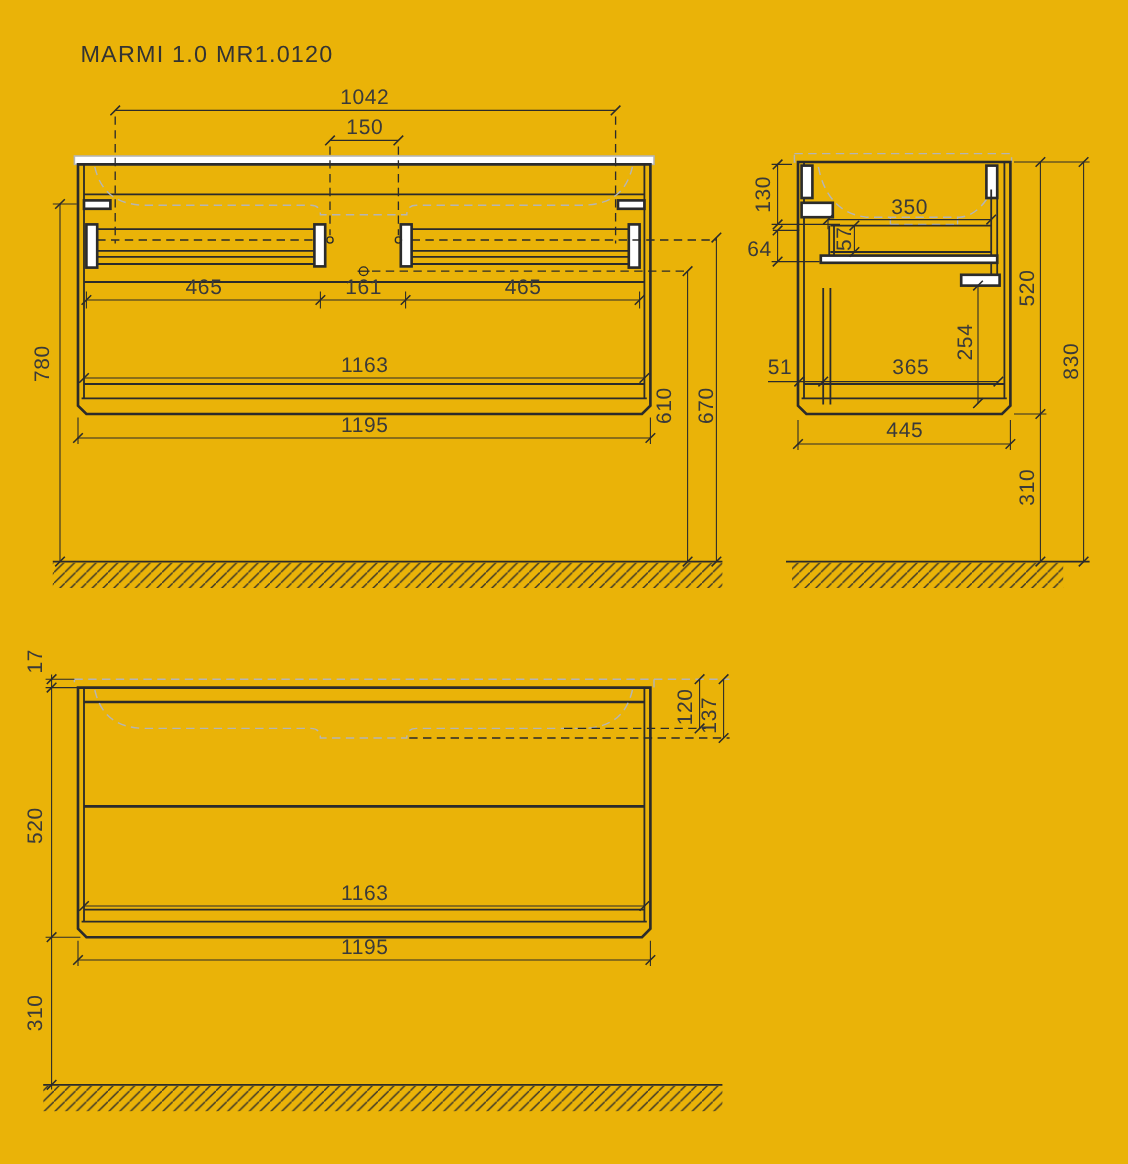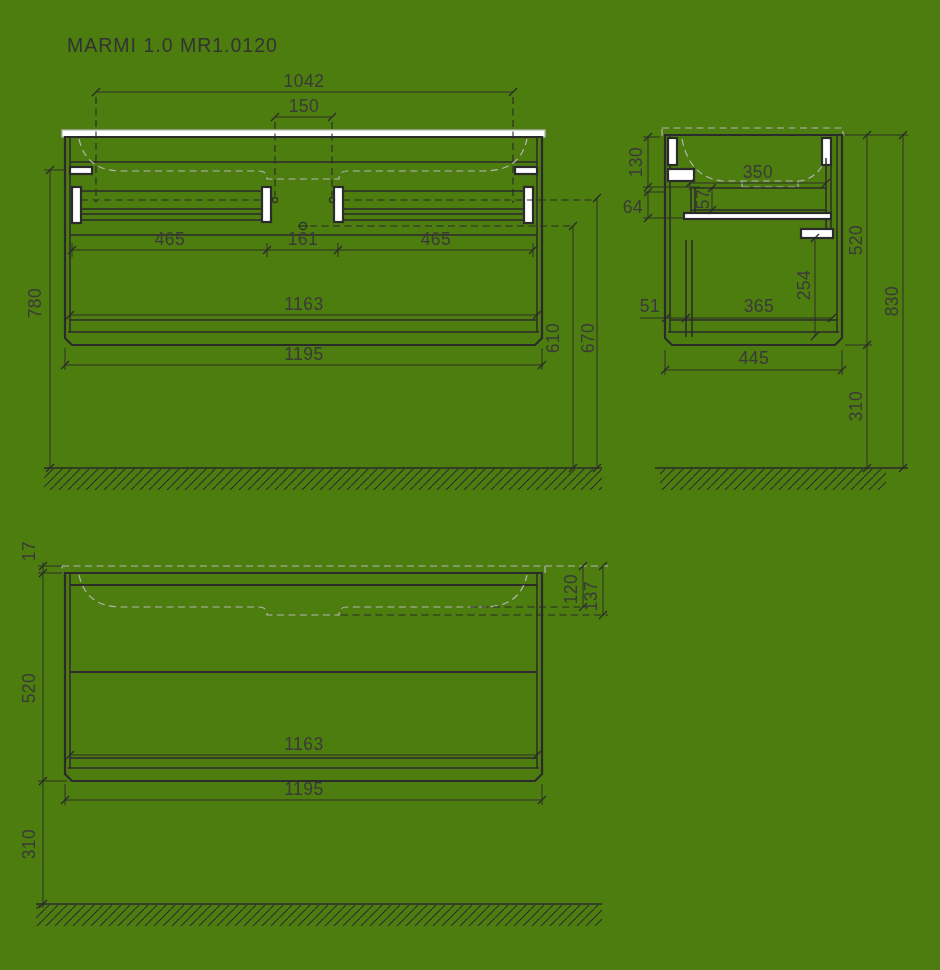--- a/index.html
+++ b/index.html
@@ -1,16 +1,16 @@
 <!DOCTYPE html>
 <html><head>
 <meta charset="utf-8">
 <style>
   html,body{margin:0;padding:0;background:#fff;}
-  .stage{width:940px;height:970px;background:#4d7c0f;position:relative;font-family:"Liberation Sans",sans-serif;}
+  .stage{width:940px;height:970px;background:#eab308;position:relative;font-family:"Liberation Sans",sans-serif;}
   svg{display:block}
   svg text{font-family:"Liberation Sans",sans-serif;font-size:17.5px;fill:#3a3a3a;letter-spacing:.5px;}
   .t-title{font-size:19.5px;letter-spacing:1px;fill:#333;}
   .anc{text-anchor:middle;}
   .ln{fill:none;stroke:#2b2b2b;stroke-width:1.5;}
   .ln2{fill:none;stroke:#2b2b2b;stroke-width:2.2;}
   .w2{fill:#fff;stroke:#2b2b2b;stroke-width:2.2;}
   .thin{fill:none;stroke:#2b2b2b;stroke-width:1.1;}
   .dim{fill:none;stroke:#2b2b2b;stroke-width:.9;}
   .tick{fill:none;stroke:#2b2b2b;stroke-width:1.3;}

